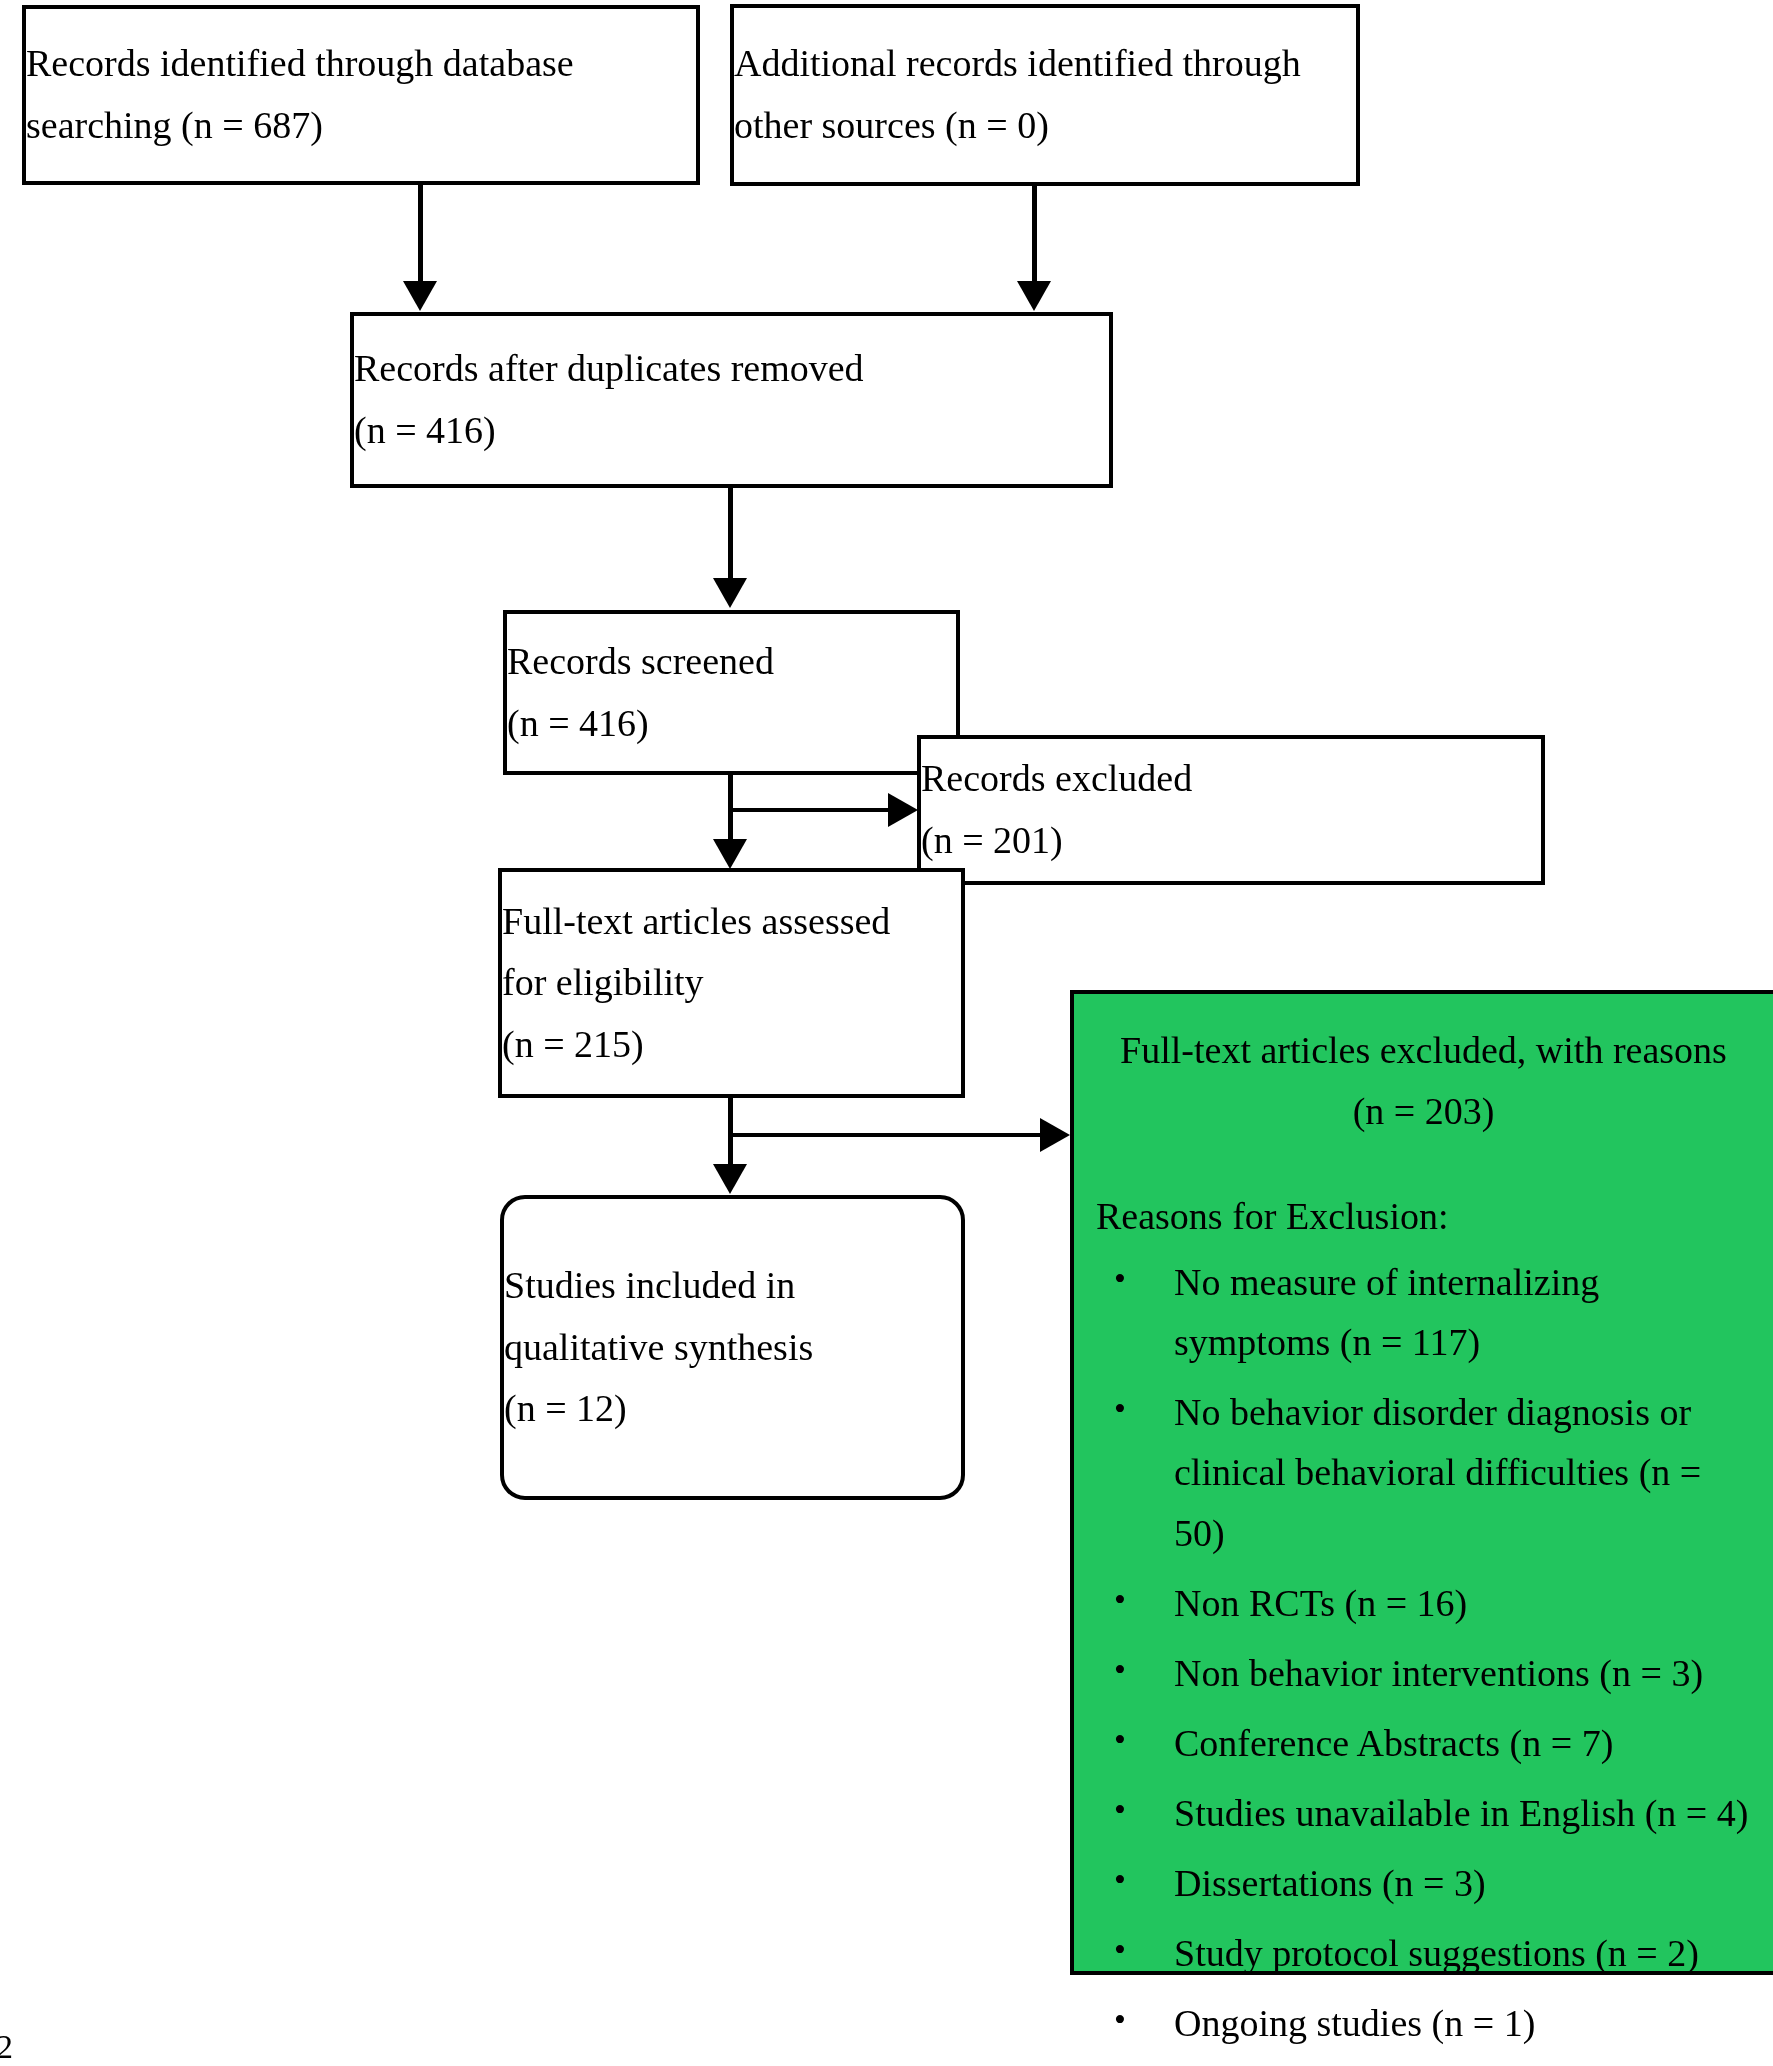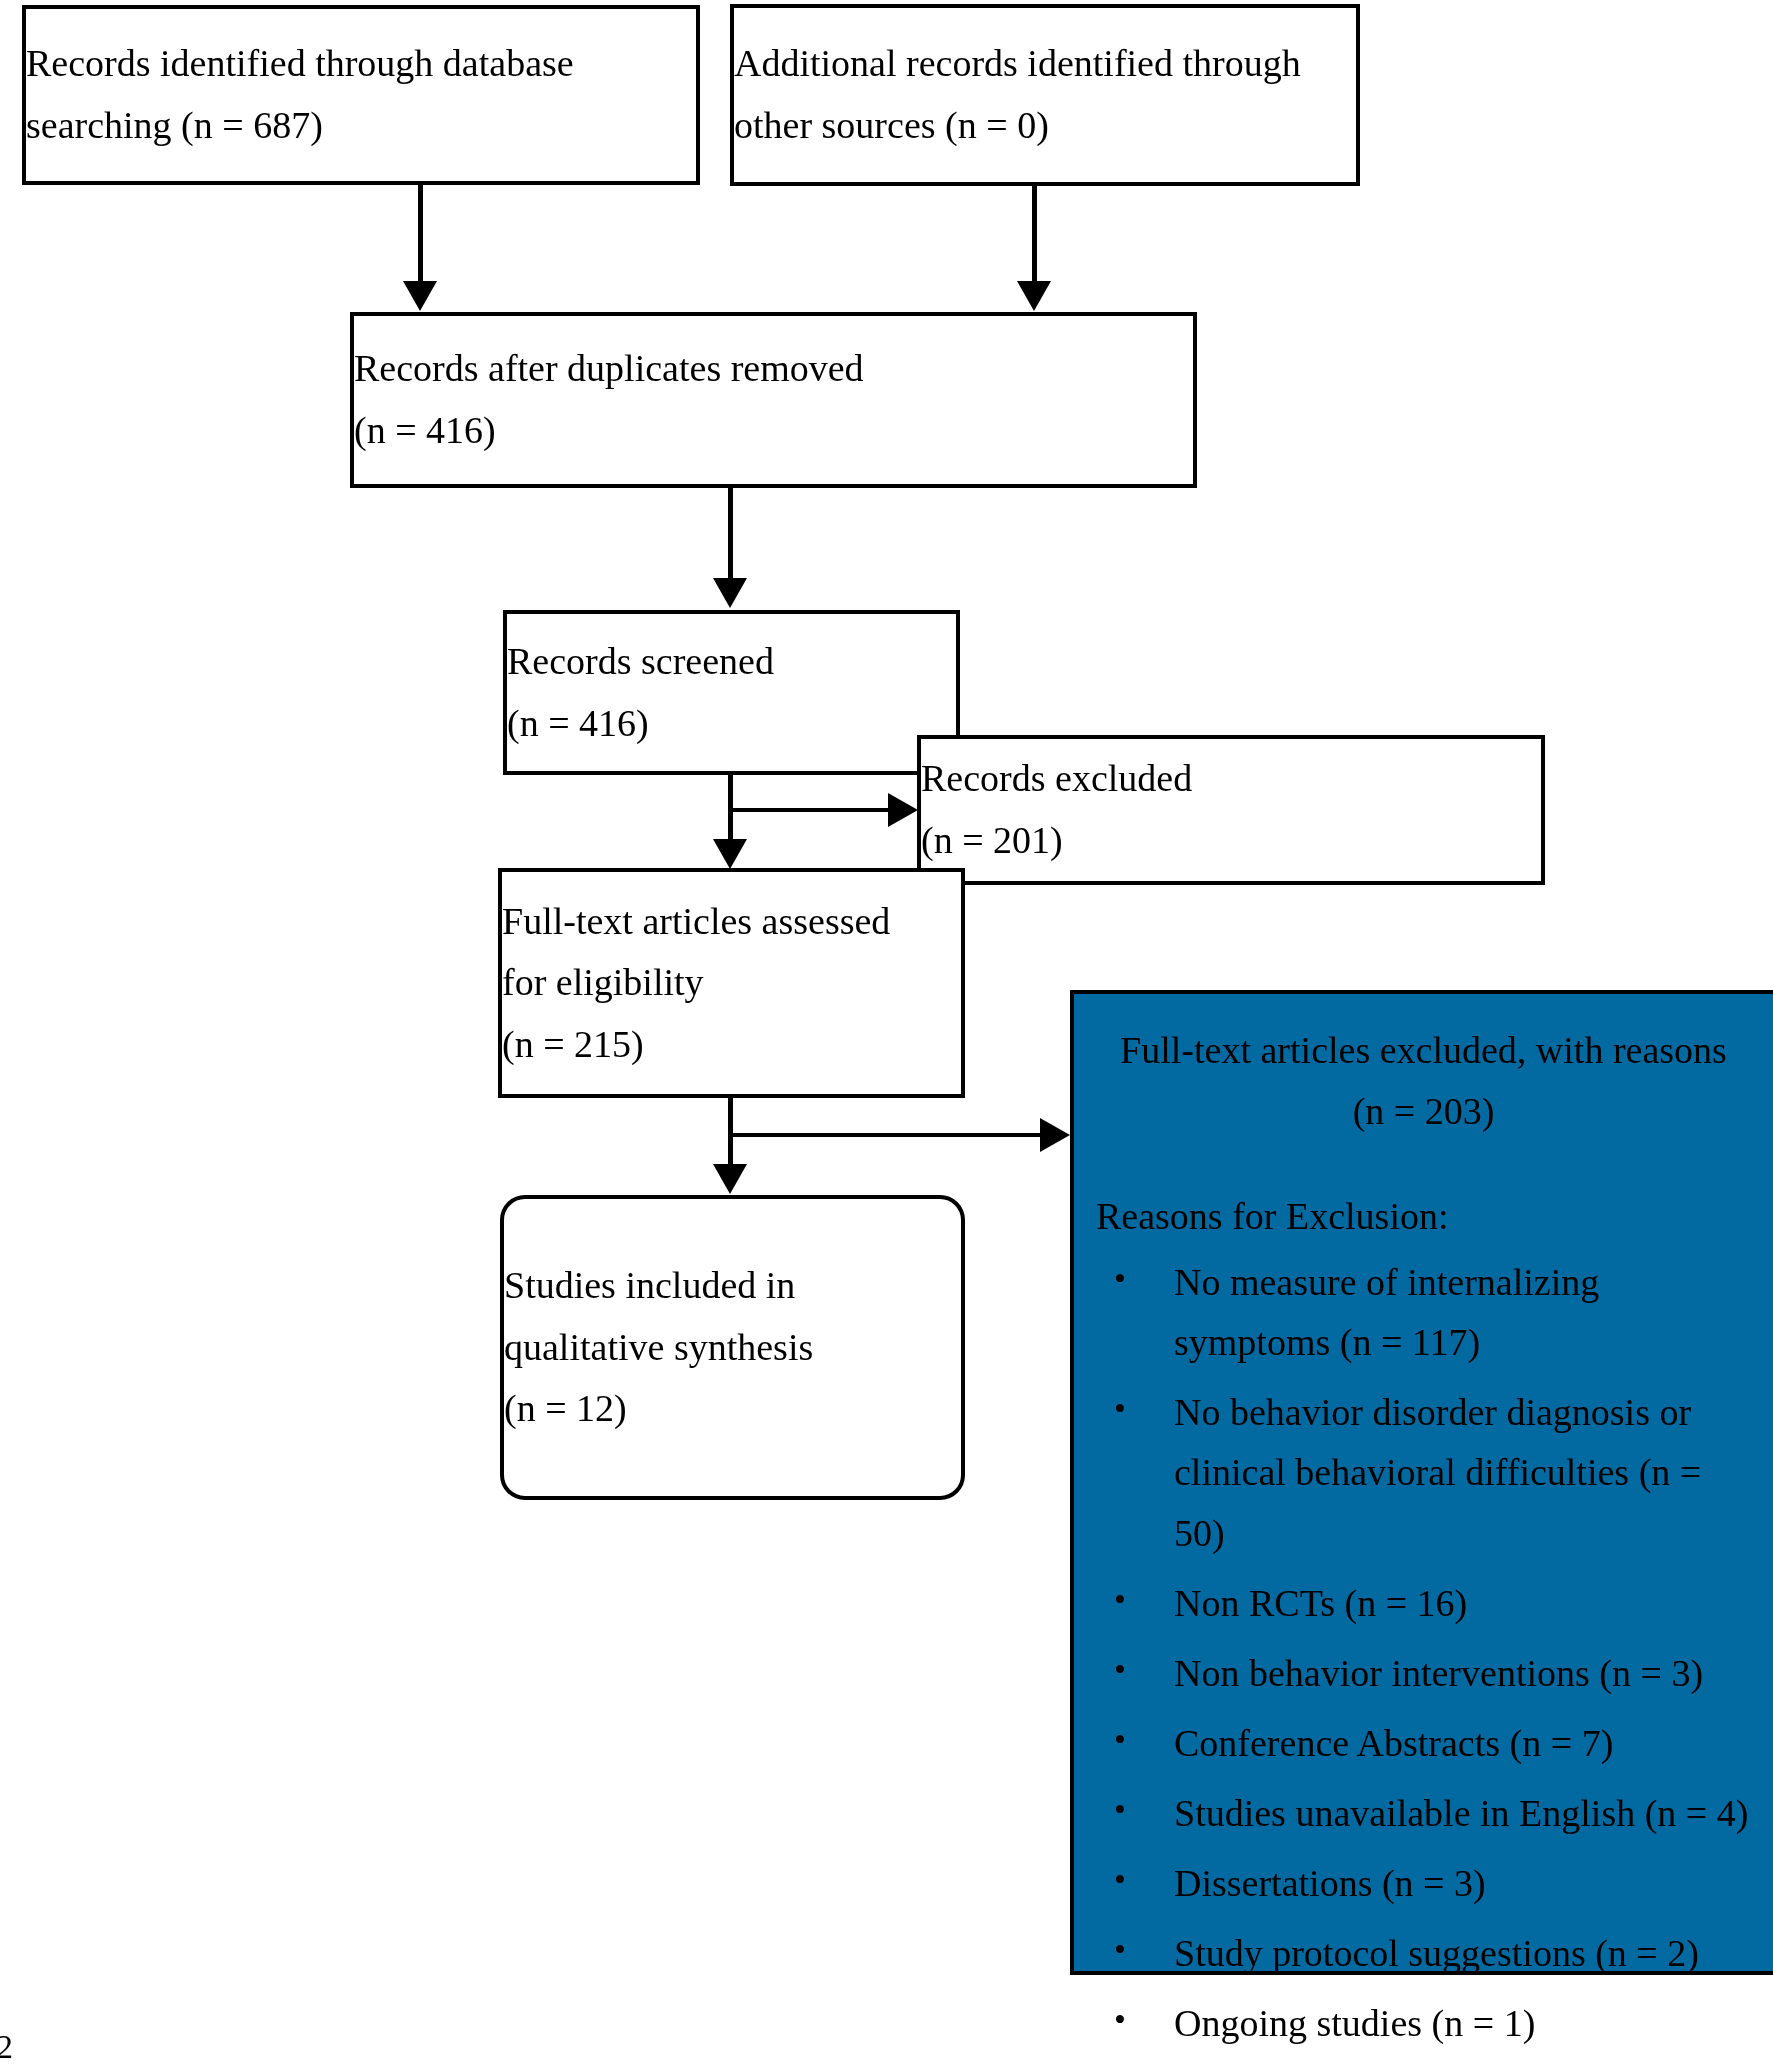--- a/index.html
+++ b/index.html
@@ -29,35 +29,35 @@
     justify-content: center;
     text-align: center;
     font-size: 38px;
     line-height: 1.62;
   }
   .node .line { display: block; white-space: nowrap; }
 
   
   #node-db        { left: 22px;   top: 5px;    width: 678px;  height: 180px; }
   #node-other     { left: 730px;  top: 4px;    width: 630px;  height: 182px; }
-  #node-dupes     { left: 350px;  top: 312px;  width: 847px;  height: 176px; }
+  #node-dupes     { left: 350px;  top: 312px;  width: 763px;  height: 176px; }
   #node-screened  { left: 503px;  top: 610px;  width: 457px;  height: 165px; }
   #node-excluded  { left: 917px;  top: 735px;  width: 628px;  height: 150px; }
   #node-fulltext  { left: 498px;  top: 868px;  width: 467px;  height: 230px; }
   #node-included  { left: 500px;  top: 1195px; width: 465px;  height: 305px; border-radius: 25px; }
 
   
   #node-reasons {
     position: absolute;
     box-sizing: border-box;
     left: 1070px; top: 990px;
     width: 703px; height: 985px;
     border: 4px solid #000000;
     border-right: none;
-    background: #0369a1;
+    background: #22c55e;
     font-size: 38px;
     line-height: 1.6;
     padding: 26px 0 18px 0;
   }
   #node-reasons .head {
     text-align: center;
     padding: 0 30px;
   }
   #node-reasons .head .line { display: block; white-space: nowrap; }
   #node-reasons .subhead {

